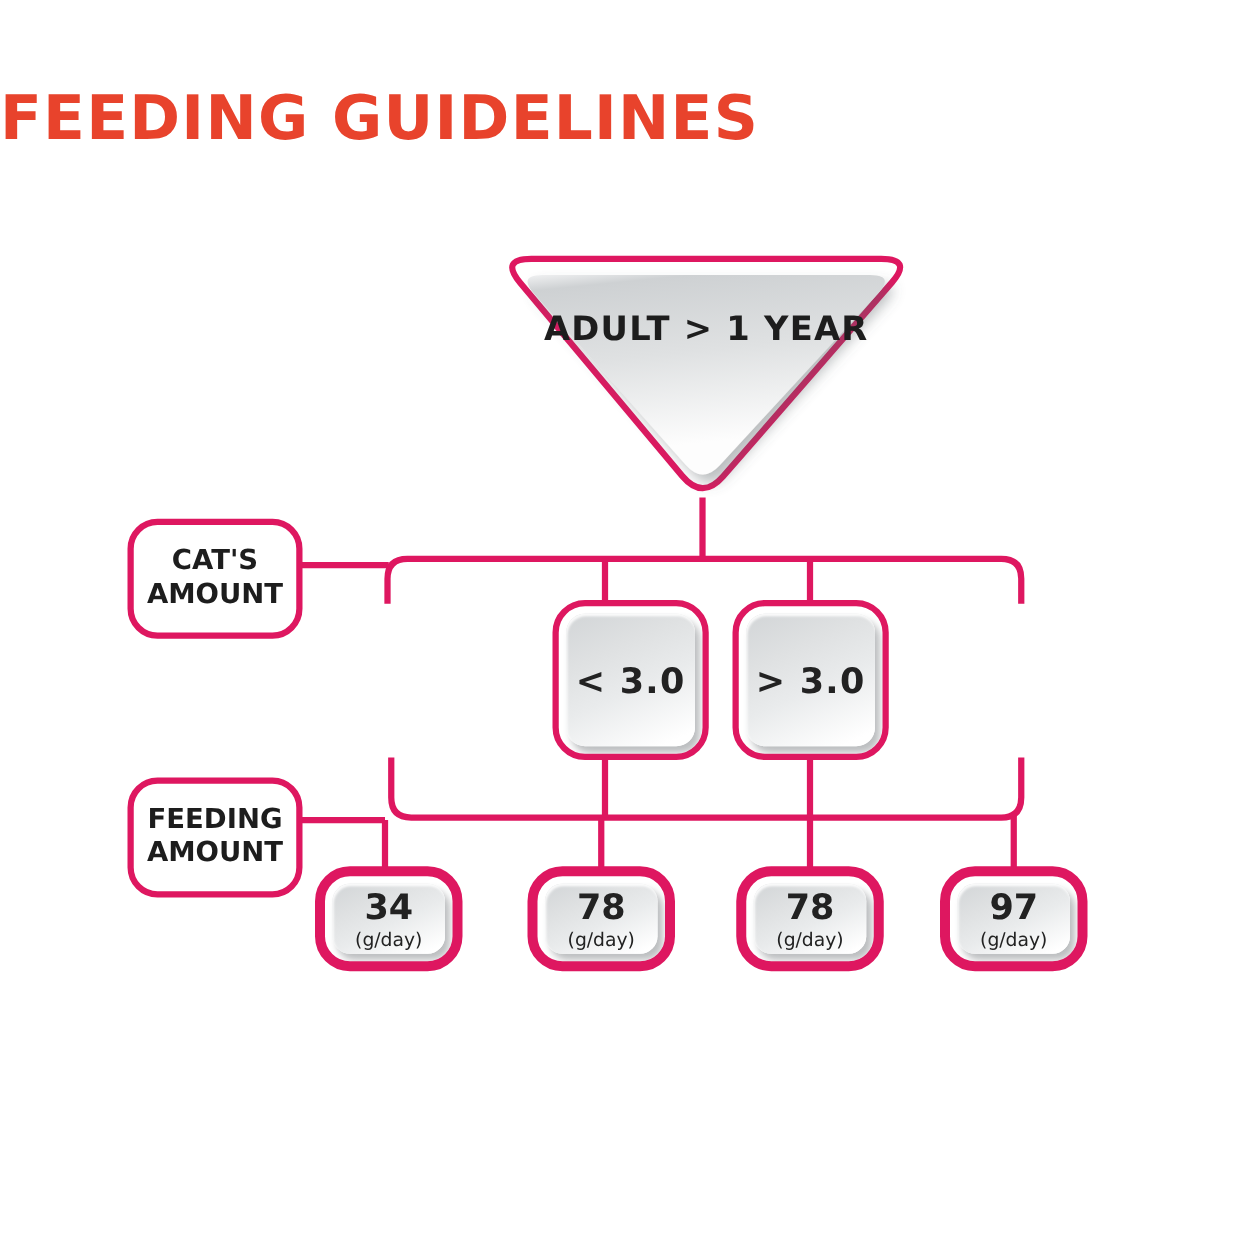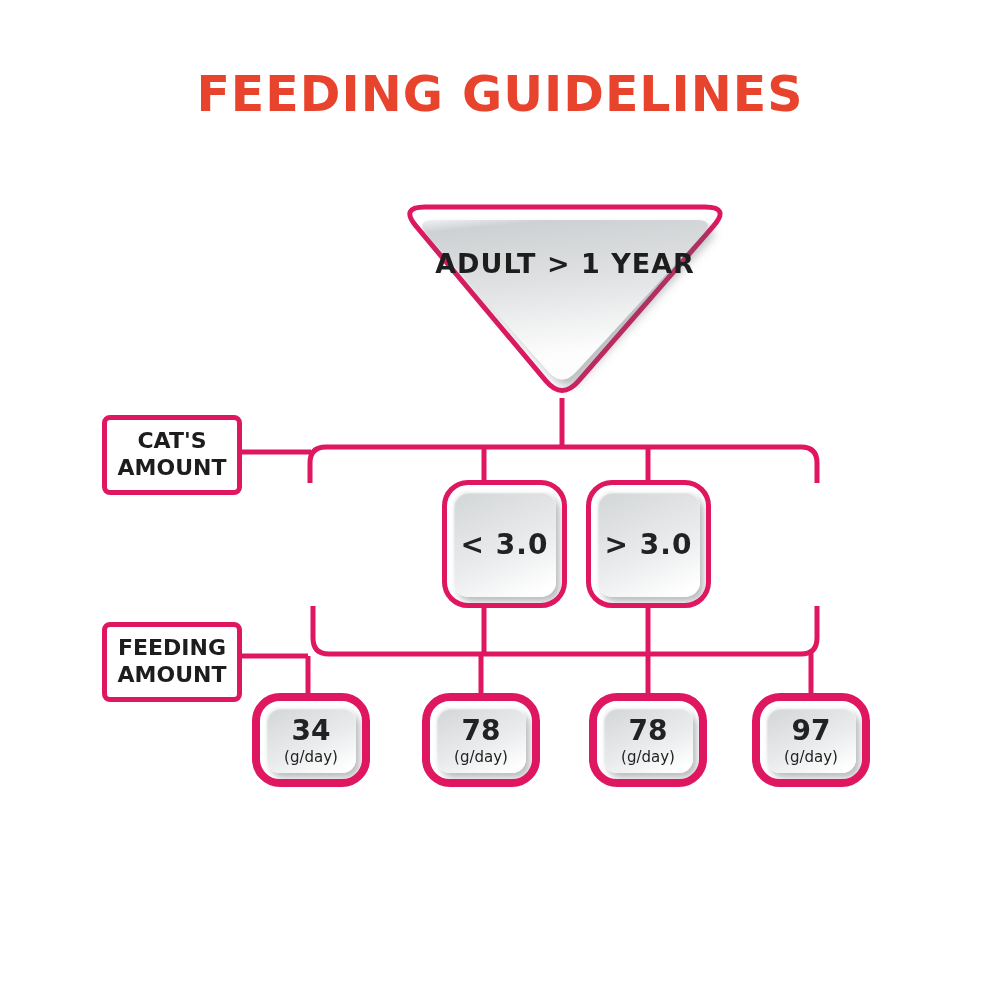--- a/index.html
+++ b/index.html
@@ -6,39 +6,38 @@
   #canvas{
     position:relative;
     width:1000px;height:1000px;
     background:#ffffff;
     font-family:"DejaVu Sans","Liberation Sans",sans-serif;
     overflow:hidden;
   }
   
   #title{
     position:absolute;left:0;top:66px;width:1000px;
-    text-align:center;
     font-size:49px;font-weight:bold;letter-spacing:1px;
     color:#E8432C;
   }
   
   #connectors{position:absolute;left:0;top:0;width:1000px;height:1000px;}
   #connectors path{fill:none;stroke:#DE1760;stroke-width:5;}
   
   #triangle-svg{position:absolute;left:385px;top:195px;width:360px;height:215px;}
   #root-label{
     position:absolute;left:395px;top:248px;width:340px;
     text-align:center;
     font-size:27px;font-weight:bold;letter-spacing:1px;
     color:#1d1d1d;
   }
   
   .rowlabel{
-    position:absolute;width:140px;height:80px;box-sizing:border-box;
-    background:#ffffff;border:5px solid #DE1760;border-radius:8px;
+    position:absolute;width:140px;height:96px;box-sizing:border-box;
+    background:#ffffff;border:5px solid #DE1760;border-radius:24px;
     display:flex;flex-direction:column;align-items:center;justify-content:center;
     font-size:22px;font-weight:bold;line-height:1.22;color:#1d1d1d;
     text-align:center;
   }
   #weight-label{left:102px;top:415px;}
   #amount-label{left:102px;top:622px;}
   
   .wnode{
     position:absolute;width:125px;height:128px;box-sizing:border-box;
     background:#ffffff;border:5px solid #DE1760;border-radius:26px;
@@ -46,21 +45,21 @@
   }
   .wnode .inner{
     position:absolute;inset:6px;border-radius:15px;
     background:linear-gradient(155deg,#d2d5d7 0%,#dfe1e2 30%,#e9ebec 55%,#ffffff 92%);
     box-shadow:4px 5px 6px rgba(80,85,90,0.38), inset 1px 2px 2px rgba(255,255,255,0.9);
     display:flex;align-items:center;justify-content:center;
     font-size:28px;font-weight:600;color:#222;letter-spacing:1px;
   }
   
   .anode{
-    position:absolute;width:118px;height:94px;box-sizing:border-box;
+    position:absolute;width:118px;height:84px;box-sizing:border-box;
     background:#ffffff;border:8px solid #DE1760;border-radius:28px;
     overflow:hidden;top:693px;
   }
   .anode .inner{
     position:absolute;inset:6px;border-radius:14px;
     background:linear-gradient(155deg,#d2d5d7 0%,#dfe1e2 30%,#e9ebec 55%,#ffffff 92%);
     box-shadow:4px 5px 6px rgba(80,85,90,0.38), inset 1px 2px 2px rgba(255,255,255,0.9);
     display:flex;flex-direction:column;align-items:center;justify-content:center;
     color:#222;line-height:1.25;
   }

